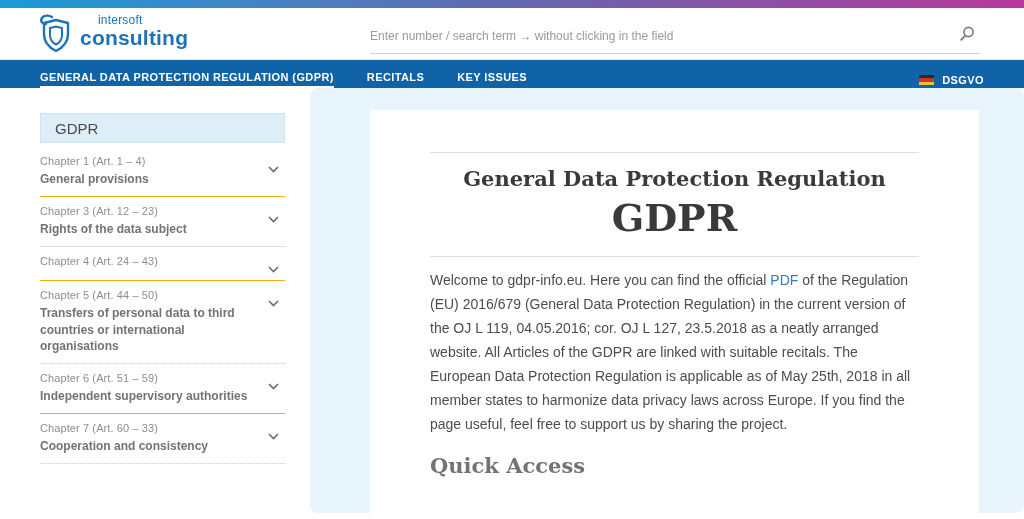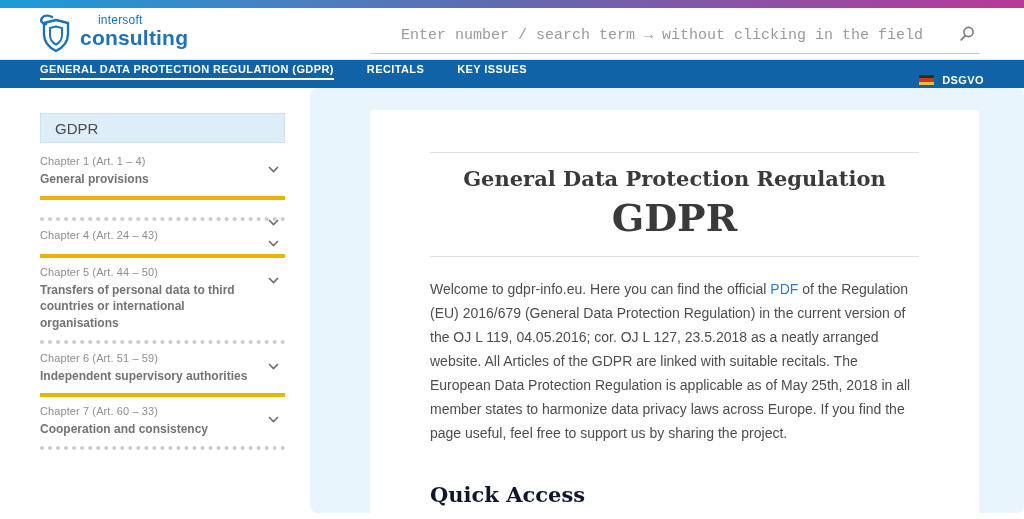--- a/index.html
+++ b/index.html
@@ -12,27 +12,27 @@
 
   
   .header { height:52px; background:#fff; position:relative; border-bottom:1px solid #e6e6e6; }
   .logo { position:absolute; left:38px; top:6px; display:flex; align-items:flex-start; cursor:pointer; }
   .logo svg { display:block; }
   .logo-text { margin-left:6px; color:#1e73b8; line-height:1; }
   .logo-line1 { font-size:12px; letter-spacing:0.2px; margin-left:18px; margin-bottom:1px; }
   .logo-line2 { font-size:21px; font-weight:bold; letter-spacing:0.2px; }
   .search-wrap { position:absolute; left:370px; top:10px; width:610px; height:36px;
                  border-bottom:1px solid #cfcfcf; display:flex; align-items:center; }
-  .search-input { flex:1; border:none; outline:none; font-size:15px; color:#555;
-                  font-family:Liberation Mono, monospace; background:transparent;text-align:center; }
+  .search-input { flex:1; border:none; outline:none; font-size:12px; color:#555;
+                  font-family:Liberation Sans, sans-serif; background:transparent; }
   .search-input::placeholder { color:#9a9a9a; }
   .search-btn { background:none; border:none; cursor:pointer; padding:2px 4px; }
 
   
-  .nav { height:28px; background:#0f63a6; display:flex; align-items:flex-start; padding:0 40px;
+  .nav { height:28px; background:#0f63a6; display:flex; align-items:flex-end; padding:0 40px;
          position:relative; }
   .nav-item { color:#fff; font-size:11px; font-weight:bold; letter-spacing:0.4px;
               margin-right:33px; cursor:pointer; position:relative; padding:3px 0 5px; }
   .nav-item.active::after { content:""; position:absolute; left:0; right:0; bottom:0;
               height:2px; background:#fff; }
   .nav-lang { position:absolute; right:40px; top:0; height:40px; display:flex;
               align-items:center; cursor:pointer; }
   .flag { width:15px; height:10px; margin-right:8px; display:flex; flex-direction:column; }
   .flag div { flex:1; }
   .flag .f-black { background:#2b2b2b; }
@@ -41,40 +41,40 @@
   .nav-lang-label { color:#fff; font-size:11px; font-weight:bold; letter-spacing:0.4px; }
 
   
   .content { display:flex; height:425px; }
 
   
   .sidebar { width:310px; background:#fff; padding:25px 25px 0 40px; flex-shrink:0; }
   .sidebar-title { background:#ddeef9; border:1px dotted #bcd9ec; color:#4a4a4a;
                    font-size:15px; padding:6px 14px; height:30px; display:flex;
                    align-items:center; margin-bottom:4px; }
-  .chapter { position:relative; padding:8px 24px 9px 0; border-bottom:4px solid #eab308;
+  .chapter { position:relative; padding:8px 24px 9px 0; border-bottom:1px solid #eab308;
              cursor:pointer; }
   .chapter:nth-child(odd) { border-bottom-style:dotted; border-bottom-color:#ccc; }
   .chapter-label { font-size:11px; color:#8e8e8e; margin-bottom:4px; letter-spacing:0.1px; }
   .chapter-title { font-size:12px; font-weight:bold; color:#737373; line-height:1.35; }
   .chevron { position:absolute; right:6px; top:12px; }
 
   
   .main { flex:1; background:#e9f5fd;border-radius:8px; }
   .card { background:#fff; margin-left:60px; margin-top:22px; width:609px;
           min-height:409px; padding:42px 60px 0 60px; }
   .rule { border:none; border-top:1px solid #e0e0e0; }
   .heading-sub { font-family:"DejaVu Serif", serif; font-size:21px; font-weight:bold;
                  color:#3a3a3a; text-align:center; margin-top:13px; }
   .heading-main { font-family:"DejaVu Serif", serif; font-size:38px; font-weight:bold;
                   color:#3a3a3a; text-align:center; margin:4px 0 16px; }
-  .intro { margin-top:20px; font-size:14px; line-height:1.72; color:#4d4d4d; }
+  .intro { margin-top:11px; font-size:14px; line-height:1.72; color:#4d4d4d; }
   a.link { color:#2e7fbe; text-decoration:none; cursor:pointer; }
   .qa-title { font-family:"DejaVu Serif", serif; font-size:21px; font-weight:bold;
-              color:#0f172a; margin-top:36px; }
+              color:#737373; margin-top:16px; }
 </style>
 </head>
 <body>
 
 <div class="gradient-bar"></div>
 
 <div class="header">
   <div class="logo">
     <span>
       <svg width="36" height="40" viewBox="0 0 36 40">
@@ -121,20 +121,22 @@
     <div class="sidebar-title">GDPR</div>
 
     <div class="chapter">
       <div class="chapter-label">Chapter 1 (Art. 1 – 4)</div>
       <div class="chapter-title">General provisions</div>
       <span class="chevron"><svg width="11" height="7" viewBox="0 0 11 7">
             <polyline points="1,1 5.5,5.5 10,1" fill="none" stroke="#6b6b6b" stroke-width="1.6"></polyline>
           </svg></span>
     </div>
     <div class="chapter">
+      <div class="chapter-label">Chapter 3 (Art. 12 – 23)</div>
+      <div class="chapter-title">Rights of the data subject</div>
       <span class="chevron"><svg width="11" height="7" viewBox="0 0 11 7">
             <polyline points="1,1 5.5,5.5 10,1" fill="none" stroke="#6b6b6b" stroke-width="1.6"></polyline>
           </svg></span>
     </div>
     <div class="chapter">
       <div class="chapter-label">Chapter 4 (Art. 24 – 43)</div>
       <span class="chevron"><svg width="11" height="7" viewBox="0 0 11 7">
             <polyline points="1,1 5.5,5.5 10,1" fill="none" stroke="#6b6b6b" stroke-width="1.6"></polyline>
           </svg></span>
     </div>

